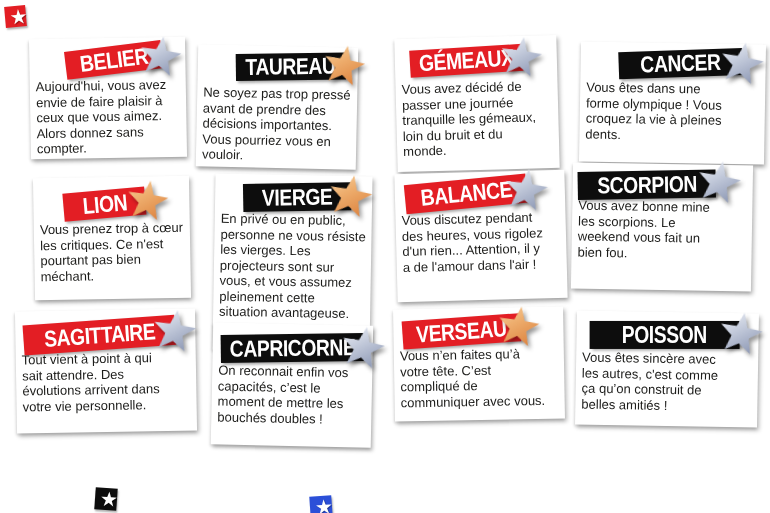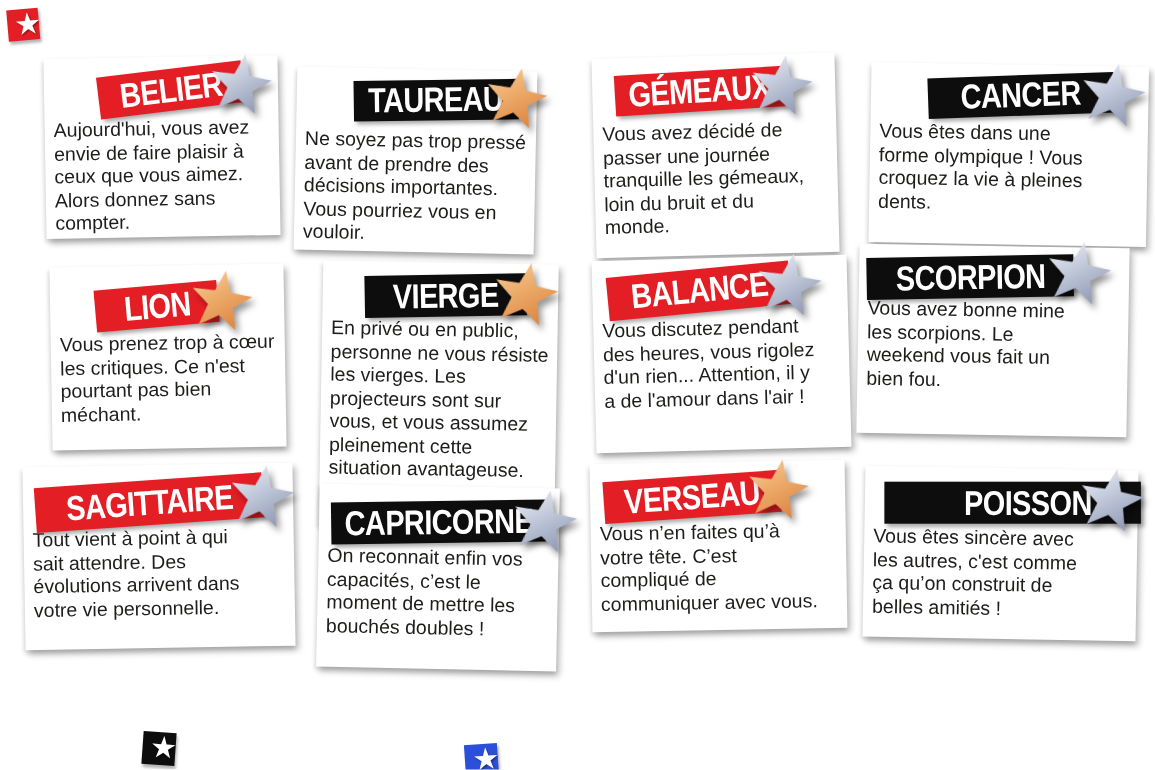--- a/index.html
+++ b/index.html
@@ -54,21 +54,21 @@
   .c-taureau    .banner{left:38px;top:7px; width:110px;height:27px;transform:rotate(-2deg);}
   .c-gemeaux    .banner{left:15px;top:10px;width:113px;height:27px;transform:rotate(-2deg);}
   .c-cancer     .banner{left:38px;top:7px; width:124px;height:27px;transform:rotate(-3deg);}
   .c-lion       .banner{left:30px;top:13px;width:82px; height:28px;transform:rotate(-4deg);}
   .c-vierge     .banner{left:28px;top:8px; width:108px;height:28px;transform:rotate(-2deg);}
   .c-balance    .banner{left:10px;top:7px; width:122px;height:29px;transform:rotate(-4deg);}
   .c-scorpion   .banner{left:5px; top:7px; width:138px;height:28px;transform:rotate(-2deg);}
   .c-sagittaire .banner{left:8px; top:10px;width:152px;height:30px;transform:rotate(-3deg);}
   .c-capricorne .banner{left:8px; top:10px;width:143px;height:28px;transform:rotate(-2deg);}
   .c-verseau    .banner{left:9px; top:9px; width:118px;height:28px;transform:rotate(-3deg);}
-  .c-poisson    .banner{left:13px;top:9px; width:150px;height:28px;transform:rotate(-1deg);padding-left:21px;}
+  .c-poisson    .banner{left:13px;top:9px; width:150px;height:28px;transform:rotate(-1deg);}
 
   
   .c-belier     .star{left:109px;top:-2px;width:44px;height:44px;}
   .c-taureau    .star{left:124px;top:-3px;width:44px;height:44px;}
   .c-gemeaux    .star{left:104px;top:0px;  width:44px;height:44px;}
   .c-cancer     .star{left:138px;top:-3px;width:46px;height:46px;}
   .c-lion       .star{left:92px; top:3px; width:44px;height:44px;}
   .c-vierge     .star{left:112px;top:-2px;width:46px;height:46px;}
   .c-balance    .star{left:108px;top:-3px;width:46px;height:46px;}
   .c-scorpion   .star{left:123px;top:-5px;width:46px;height:46px;}

